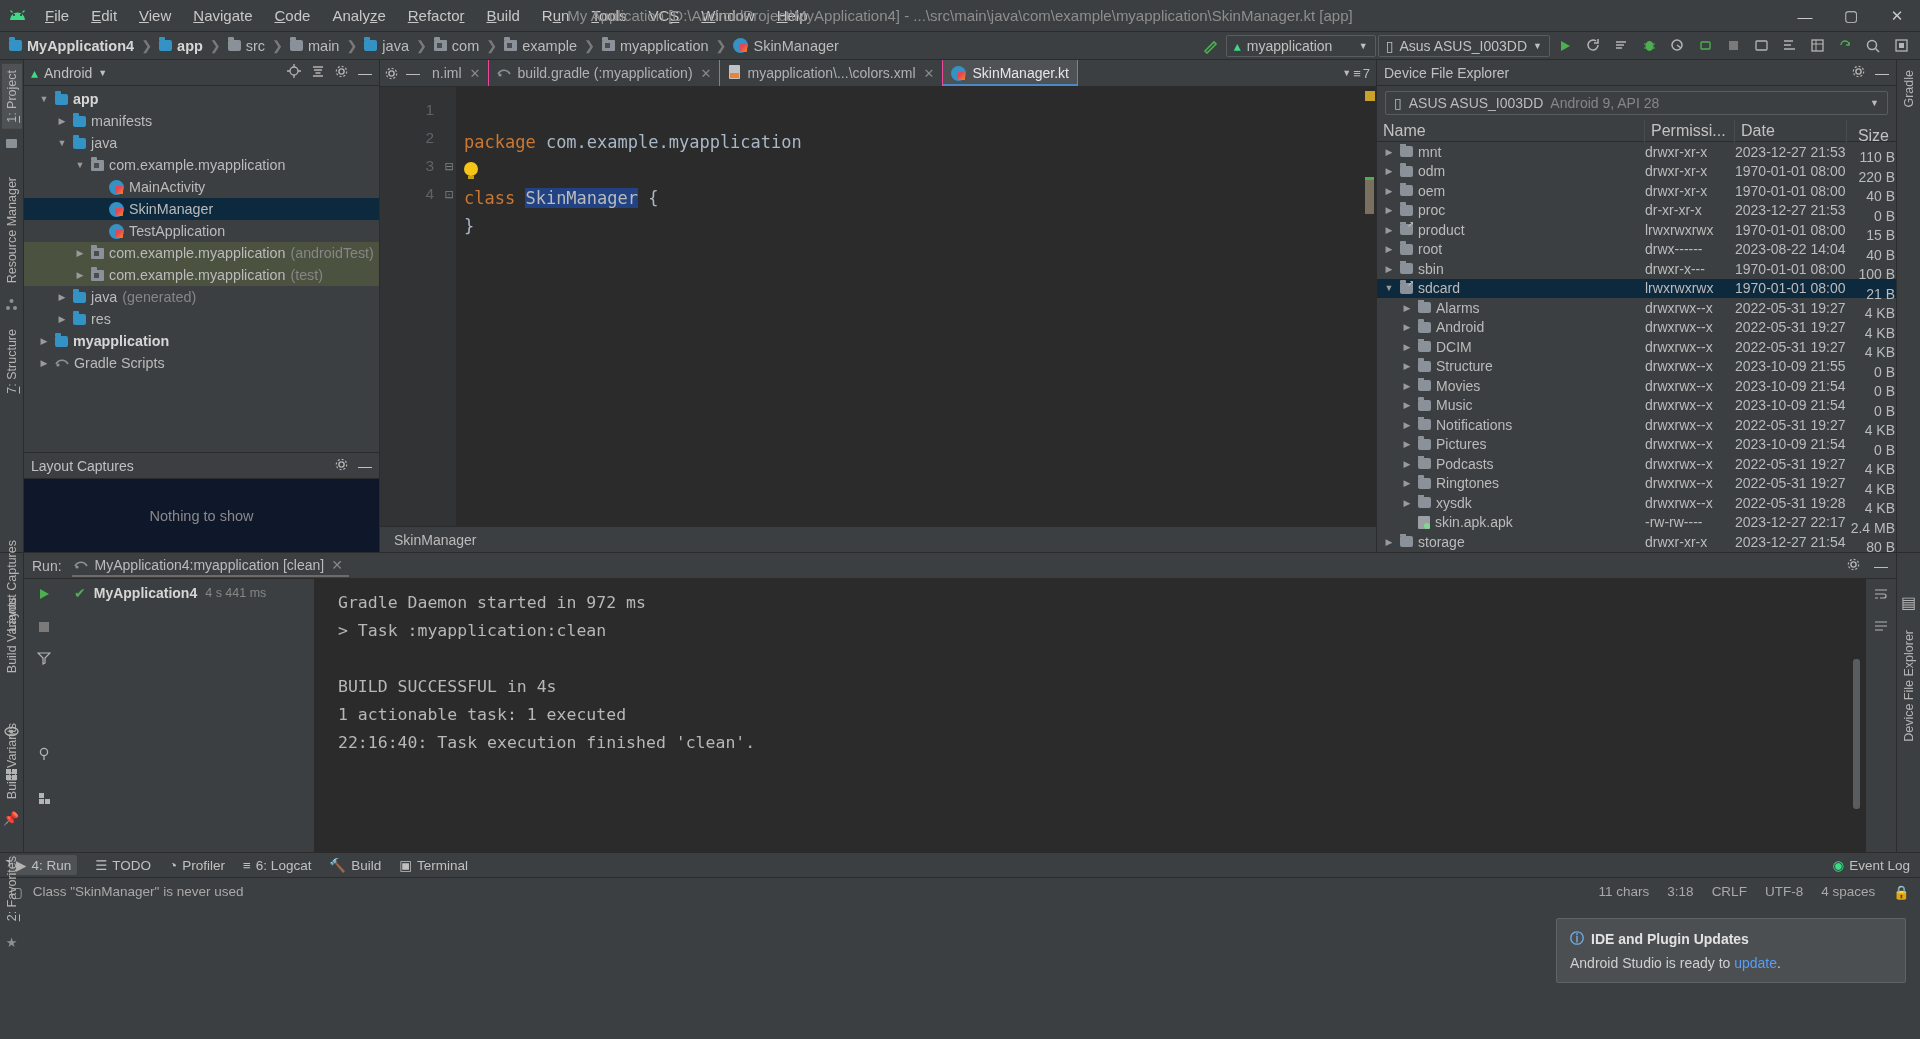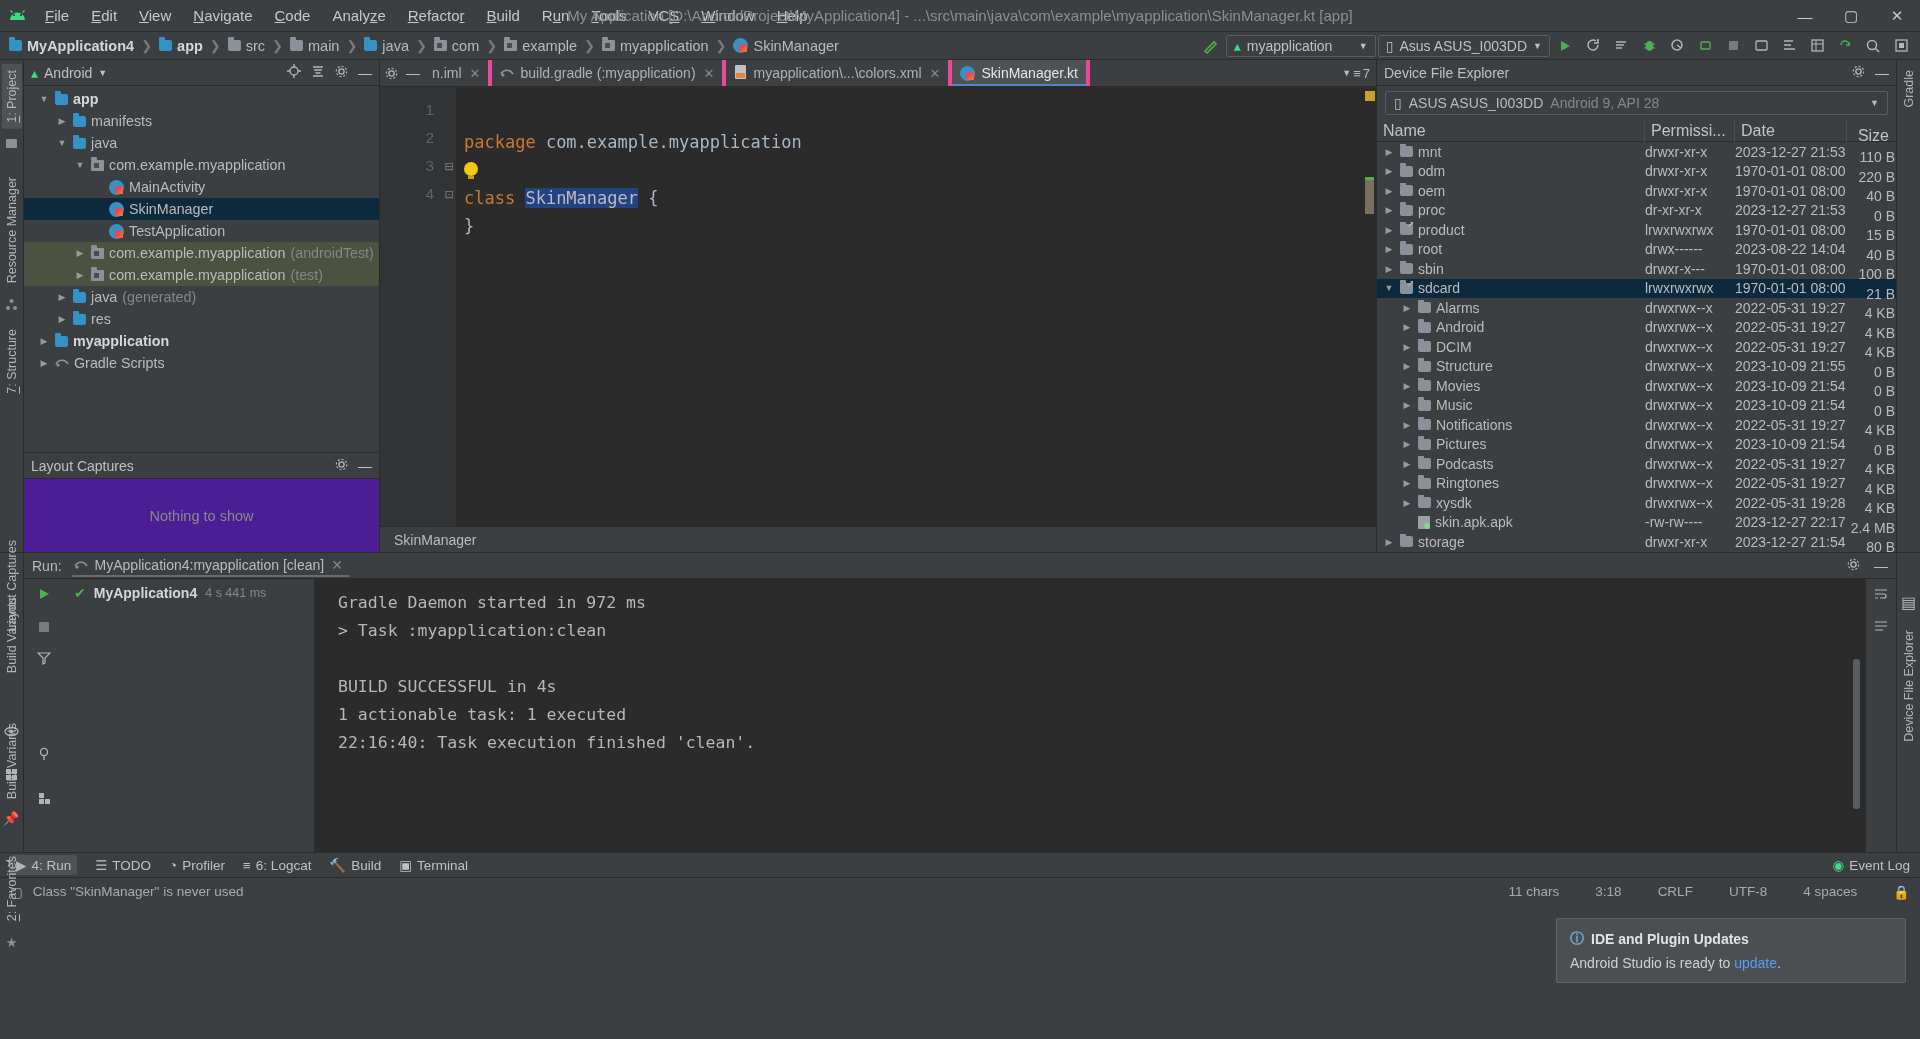--- a/index.html
+++ b/index.html
@@ -47,30 +47,30 @@
   #tree { flex:1; background:#3c3f41; overflow:hidden; padding-top:2px; font-size:14.3px; }
   .trow { height:22px; display:flex; align-items:center; gap:5px; padding-right:4px; white-space:nowrap; }
   .trow .arw { width:12px; color:#9a9a9a; font-size:9px; text-align:center; flex:none; }
   .trow.sel { background:#0d293e; }
   .trow.mod { background:#4b5340; }
   .dim { color:#868686; }
   .bold { font-weight:bold; color:#d6d6d6; }
 
   
   #layoutcap { height:100px; border-top:1px solid #2b2b2b; display:flex; flex-direction:column; }
-  #layoutcapbody { flex:1; background:#4c1d95; display:flex; align-items:center;
+  #layoutcapbody { flex:1; background:#0f172a; display:flex; align-items:center;
      justify-content:center; color:#8a8a8a; font-size:14.5px; }
 
   
   #editorcol { flex:1; display:flex; flex-direction:column; min-width:0; }
   #tabs { height:27px; background:#3c3f41; display:flex; align-items:stretch;
       border-bottom:1px solid #2b2b2b; font-size:14px; }
   .etabbtn { width:22px; display:flex; align-items:center; justify-content:center; color:#bbb; }
   .etab { display:flex; align-items:center; gap:6px; padding:0 8px; white-space:nowrap;
-      color:#b0b0b0; border-right:4px solid #ec4899; position:relative; }
+      color:#b0b0b0; border-right:1px solid #ec4899; position:relative; }
   .etab.active { background:#4e5254; color:#e6e6e6; }
   .etab.active:after { content:""; position:absolute; left:0; right:0; bottom:0; height:2px; background:#4a88c7; }
   .etab .x { color:#888; font-size:13px; margin-left:2px; }
   #tabsright { margin-left:auto; display:flex; align-items:center; gap:2px; padding:0 6px; color:#b9b9b9; font-size:13px; }
 
   #code { flex:1; background:#2b2b2b; display:flex; position:relative; overflow:hidden; }
   #gutter { width:62px; background:#313335; color:#606366; font-size:15.5px;
       text-align:right; padding:9px 8px 0 0; }
   #gutter div { height:28px; line-height:28px; }
   #fold { width:14px; background:#313335; padding-top:9px; color:#808080; font-size:11px; }
@@ -110,21 +110,21 @@
       padding:10px 0 0 24px; position:relative; overflow:hidden; }
   #rightgut { width:30px; display:flex; flex-direction:column; align-items:center; gap:14px; padding-top:8px; }
 
   
   #toolwin { height:25px; background:#3c3f41; display:flex; align-items:center;
       gap:18px; padding:0 10px; font-size:13.5px; border-top:1px solid #2b2b2b; }
   .twbtn { display:flex; align-items:center; gap:5px; color:#c0c0c0; }
   .twbtn.act { background:#4e5254; padding:2px 6px; border-radius:2px; }
   #status { height:28px; background:#3c3f41; display:flex; align-items:center;
       padding:0 10px; font-size:13.5px; color:#a9a9a9; border-top:1px solid #2b2b2b; }
-  #status .r { margin-left:auto; display:flex; align-items:center; gap:36px; }
+  #status .r { margin-left:auto; display:flex; align-items:center; gap:18px; }
 
   
   #balloon { position:absolute; right:14px; bottom:56px; width:350px; background:#4b4f51;
       border:1px solid #5f6365; border-radius:2px; padding:11px 13px; font-size:14px; color:#d0d0d0; }
   #balloon .t { font-weight:bold; color:#e2e2e2; margin-bottom:7px; display:flex; align-items:center; gap:7px; }
   .link { color:#589df6; }
 
   .folder { width:13px; height:11px; background:#8a9199; border-radius:1px 2px 2px 2px; flex:none; position:relative; }
   .folder:before { content:""; position:absolute; top:-3px; left:0; width:6px; height:3px;
       background:#8a9199; border-radius:1px 1px 0 0; }

